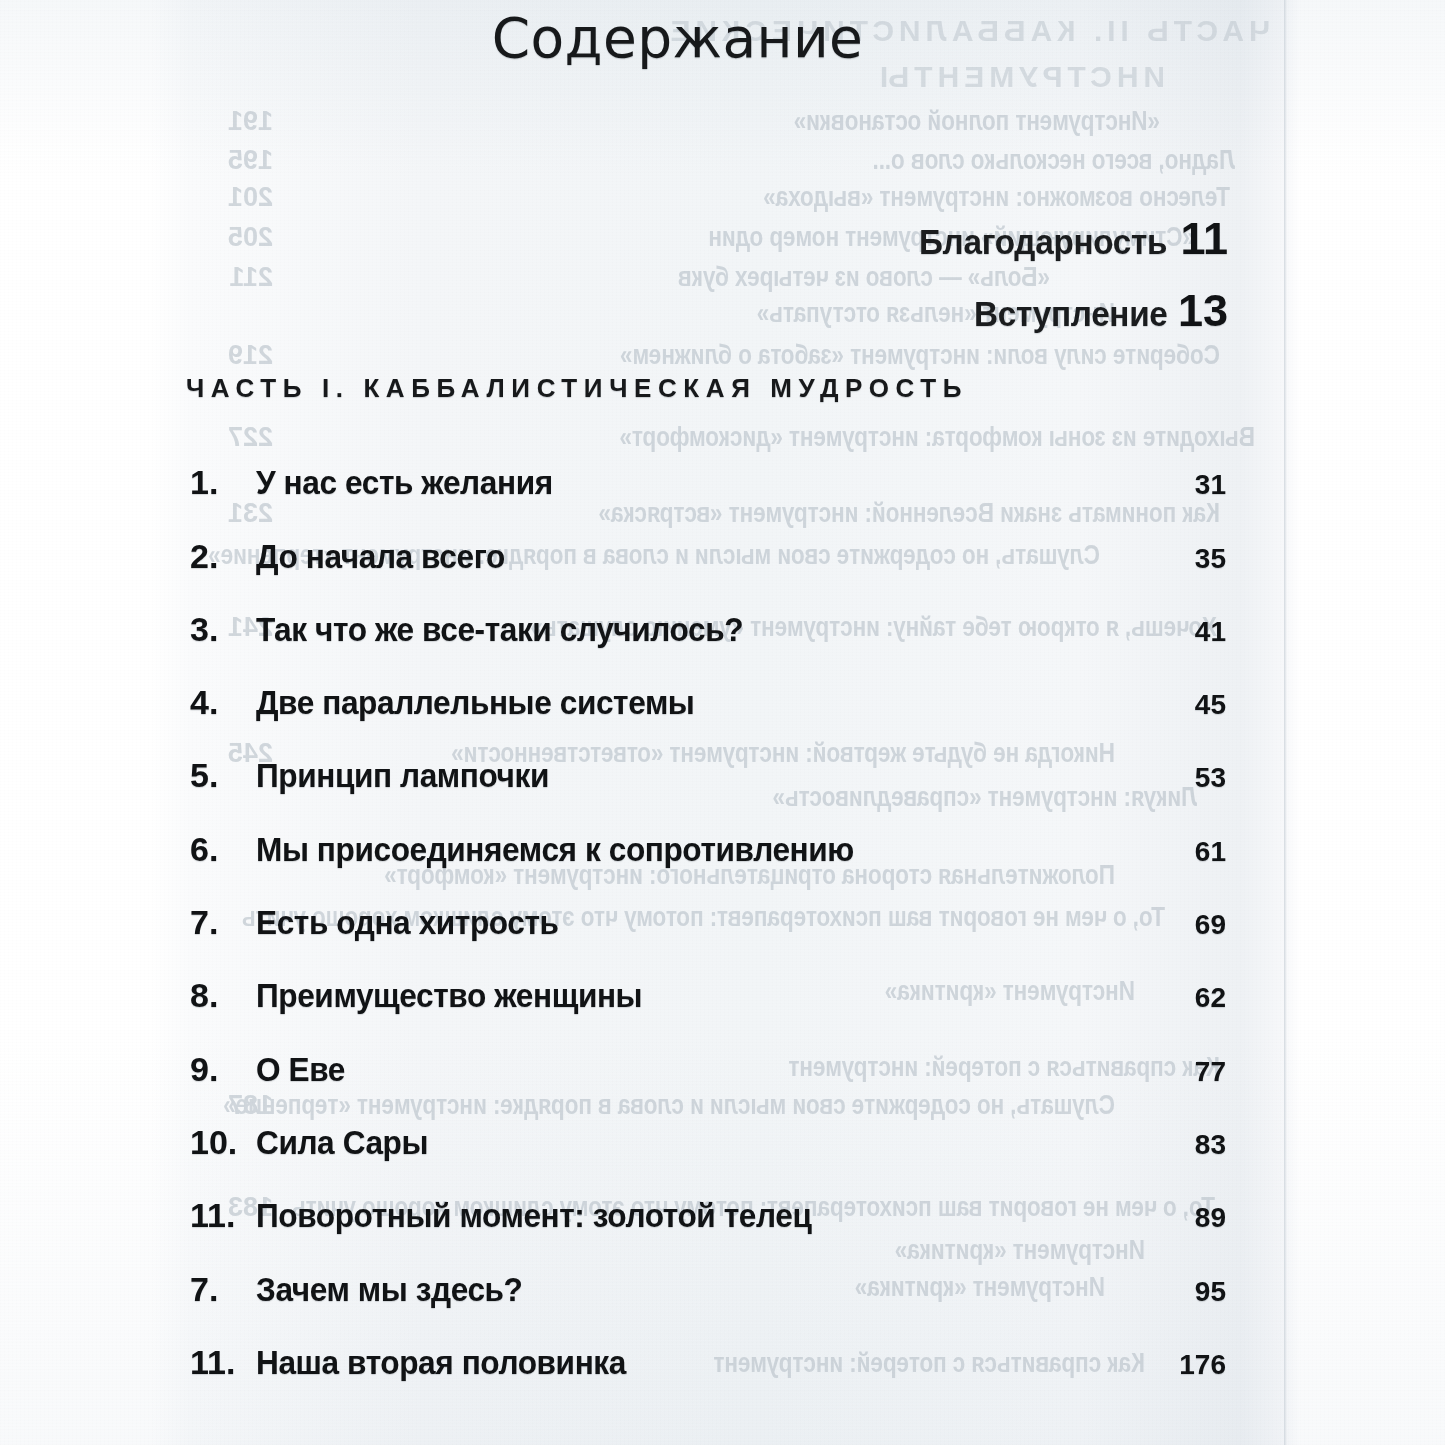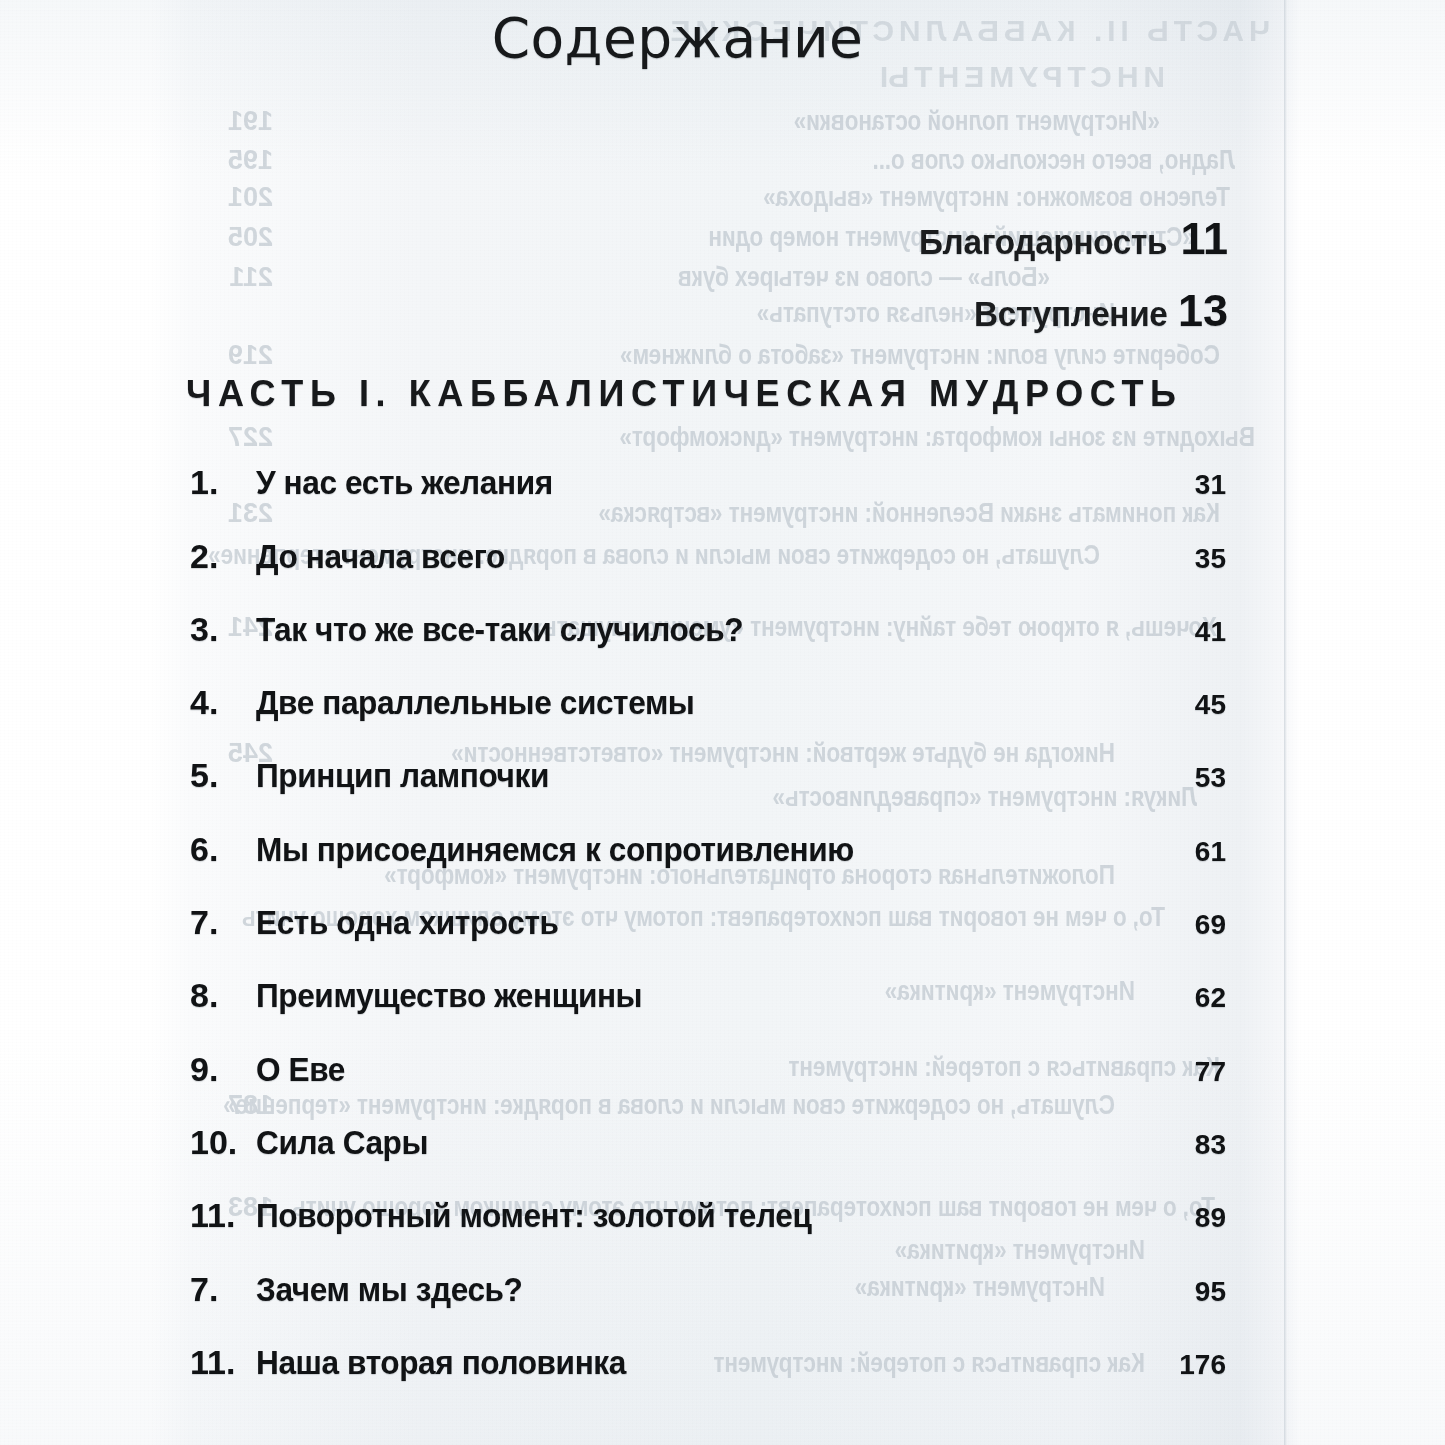--- a/index.html
+++ b/index.html
@@ -139,21 +139,21 @@
     font-size: 45px;
     font-weight: 700;
     color: #111315;
     text-shadow: 0 1px 1px rgba(40,50,60,0.18);
   }
 
   #part-heading {
     position: absolute;
     left: 186px;
     top: 373px;
-    font-size: 36px;
+    font-size: 26px;
     font-weight: 700;
     letter-spacing: 6.6px;
     color: #17191b;
     white-space: nowrap;
     text-shadow: 0 1px 1px rgba(40,50,60,0.20);
   }
 
   .ch-row {
     position: absolute;
     left: 190px;

